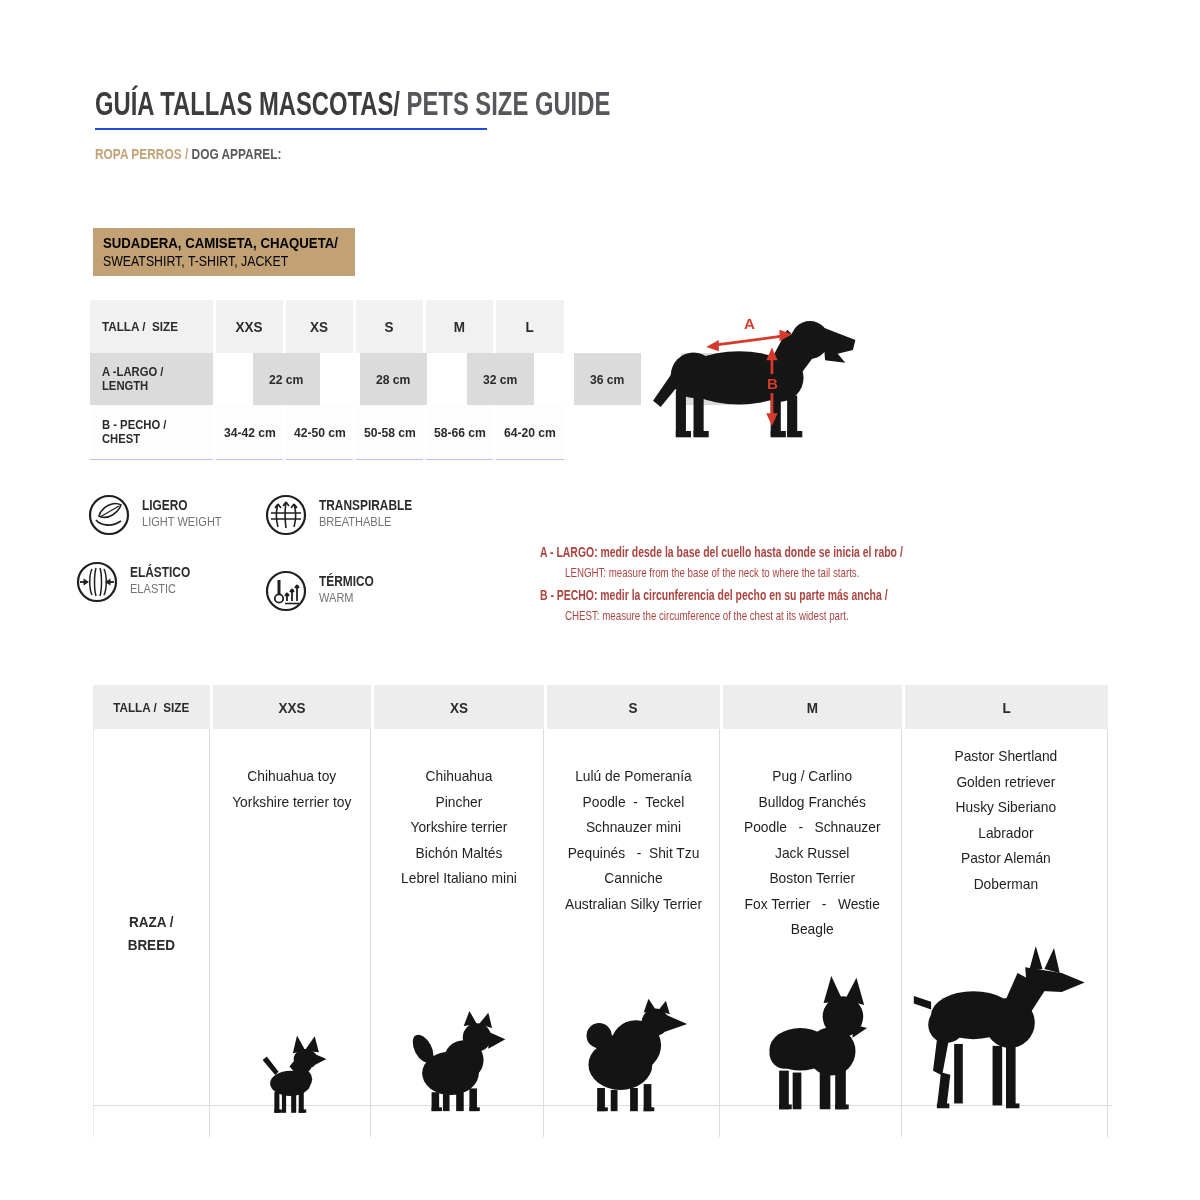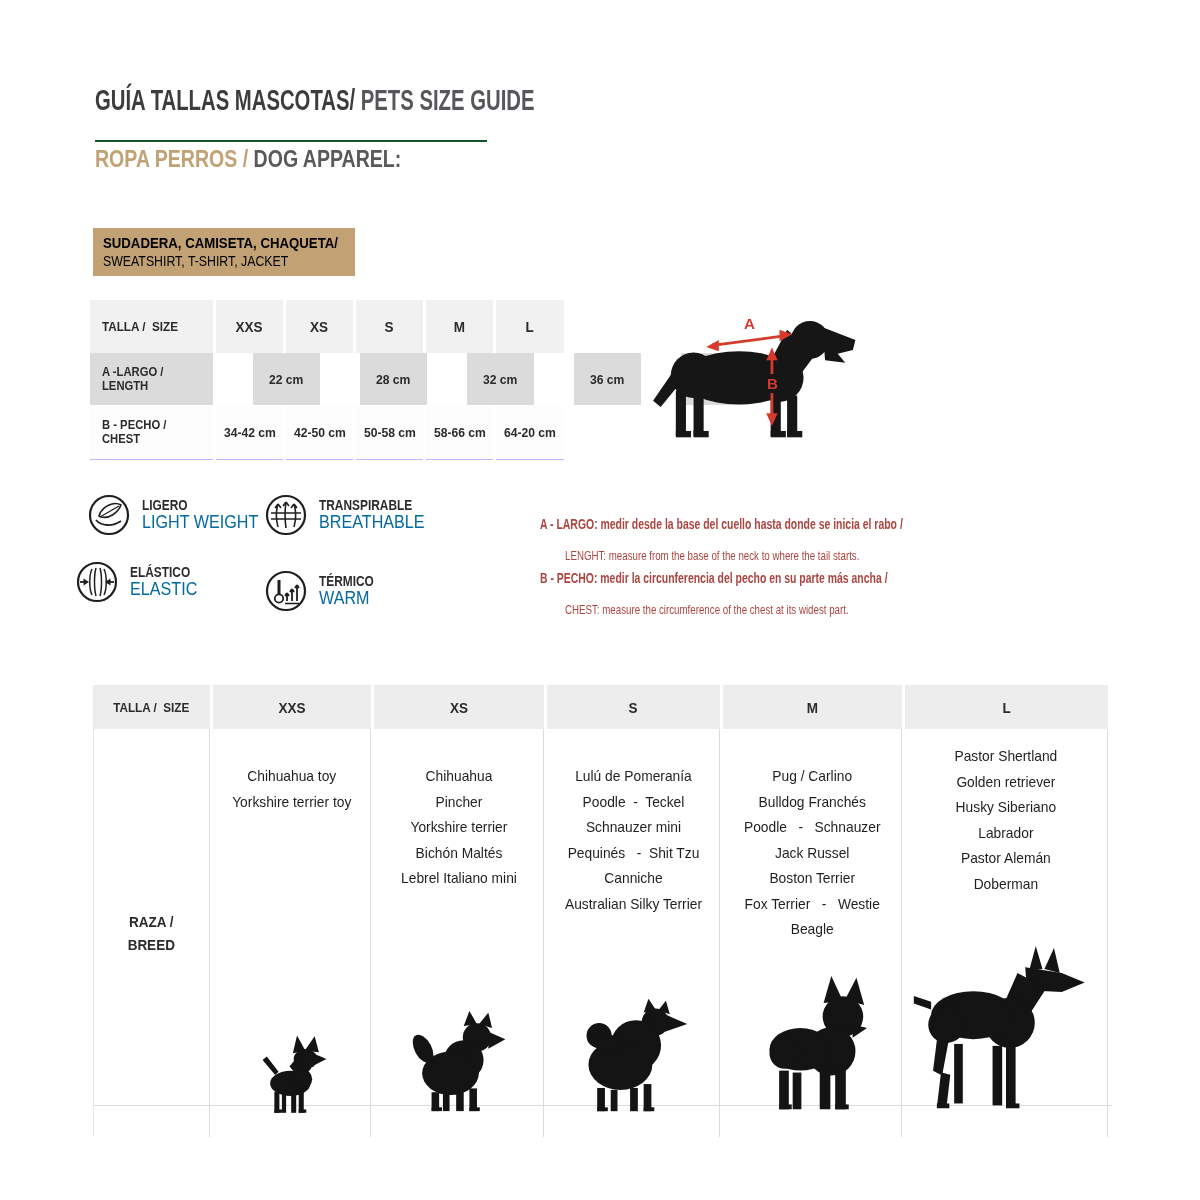--- a/index.html
+++ b/index.html
@@ -1,24 +1,24 @@
 <!DOCTYPE html>
 <html><head>
 <meta charset="utf-8">
 <style>
   html,body{margin:0;padding:0;background:#fff;}
   .page{position:relative;width:1200px;height:1200px;background:#fff;overflow:hidden;
         font-family:"Liberation Sans","DejaVu Sans",sans-serif;color:#2b2b2d;}
   .cond{display:inline-block;transform-origin:0 50%;}
   
-  .title{position:absolute;left:95px;top:84px;width:392px;padding-bottom:23px;
-         border-bottom:2px solid #14532d;font-size:29px;font-weight:bold;white-space:nowrap;}
+  .title{position:absolute;left:95px;top:84px;width:392px;padding-bottom:5px;
+         border-bottom:2px solid #1d4ed8;font-size:34px;font-weight:bold;white-space:nowrap;}
   .title .t-es{color:#3b3c3e;} .title .t-en{color:#56575b;}
   .title .cond{transform:scaleX(.70);}
-  .subtitle{position:absolute;left:95px;top:146px;font-size:23px;font-weight:bold;white-space:nowrap;}
+  .subtitle{position:absolute;left:95px;top:146px;font-size:14px;font-weight:bold;white-space:nowrap;}
   .subtitle .cond{transform:scaleX(.85);}
   .s-es{color:#c2a274;} .s-en{color:#58595b;}
   
   .catbox{position:absolute;left:93px;top:228px;width:262px;height:48px;background:#c2a274;
           color:#000000;box-sizing:border-box;padding:6px 10px;line-height:18px;white-space:nowrap;}
   .catbox .l1{font-size:15px;font-weight:bold;}
   .catbox .l2{font-size:14px;font-weight:normal;}
   .catbox .cond{transform:scaleX(.88);}
   
   .sizetable{position:absolute;left:90px;top:300px;width:478px;font-weight:bold;}
@@ -33,26 +33,26 @@
   .st-cell .cond{transform:scaleX(.9);}
   .st-cell.lab .cond{transform-origin:0 50%;}
   .st-cell:not(.lab) .cond{transform-origin:50% 50%;}
   
   .diagram{position:absolute;left:648px;top:312px;}
   
   .feature{position:absolute;display:flex;align-items:flex-start;}
   .f-icon{width:42px;height:42px;flex:0 0 42px;}
   .f-labels{margin-left:12px;padding-top:3px;white-space:nowrap;}
   .f-es{font-size:14px;font-weight:bold;color:#2b2b2d;line-height:17px;}
-  .f-en{font-size:19px;color:#0369a1;line-height:16px;}
+  .f-en{font-size:13px;color:#737373;line-height:16px;}
   .f-labels .cond{transform:scaleX(.85);}
   
-  .notes{position:absolute;left:540px;top:514px;width:400px;color:#ac4540;}
+  .notes{position:absolute;left:540px;top:542px;width:400px;color:#ac4540;}
   .note-es{font-size:14.5px;font-weight:bold;line-height:21px;white-space:nowrap;}
-  .note-en{font-size:13.5px;font-weight:normal;line-height:19px;margin-left:25px;white-space:nowrap;margin-bottom:3px;margin-top:11px;}
+  .note-en{font-size:13.5px;font-weight:normal;line-height:19px;margin-left:25px;white-space:nowrap;margin-bottom:3px;}
   .notes .cond{transform:scaleX(.72);}
   
   .breedtable{position:absolute;left:93px;top:685px;width:1019px;}
   .bt-grid{display:grid;grid-template-columns:117px 158px 170px 173px 179px 203px;column-gap:3px;}
   .bt-header{height:44px;}
   .bt-hcell{background:#ededee;display:flex;align-items:center;justify-content:center;
             font-size:15px;font-weight:bold;white-space:pre-wrap;}
   .bt-hcell.lab{font-size:13px;}
   .bt-hcell .cond{transform:scaleX(.9);transform-origin:50% 50%;}
   .bt-body{height:376px;border-bottom:1px solid #dcdcdc;}

